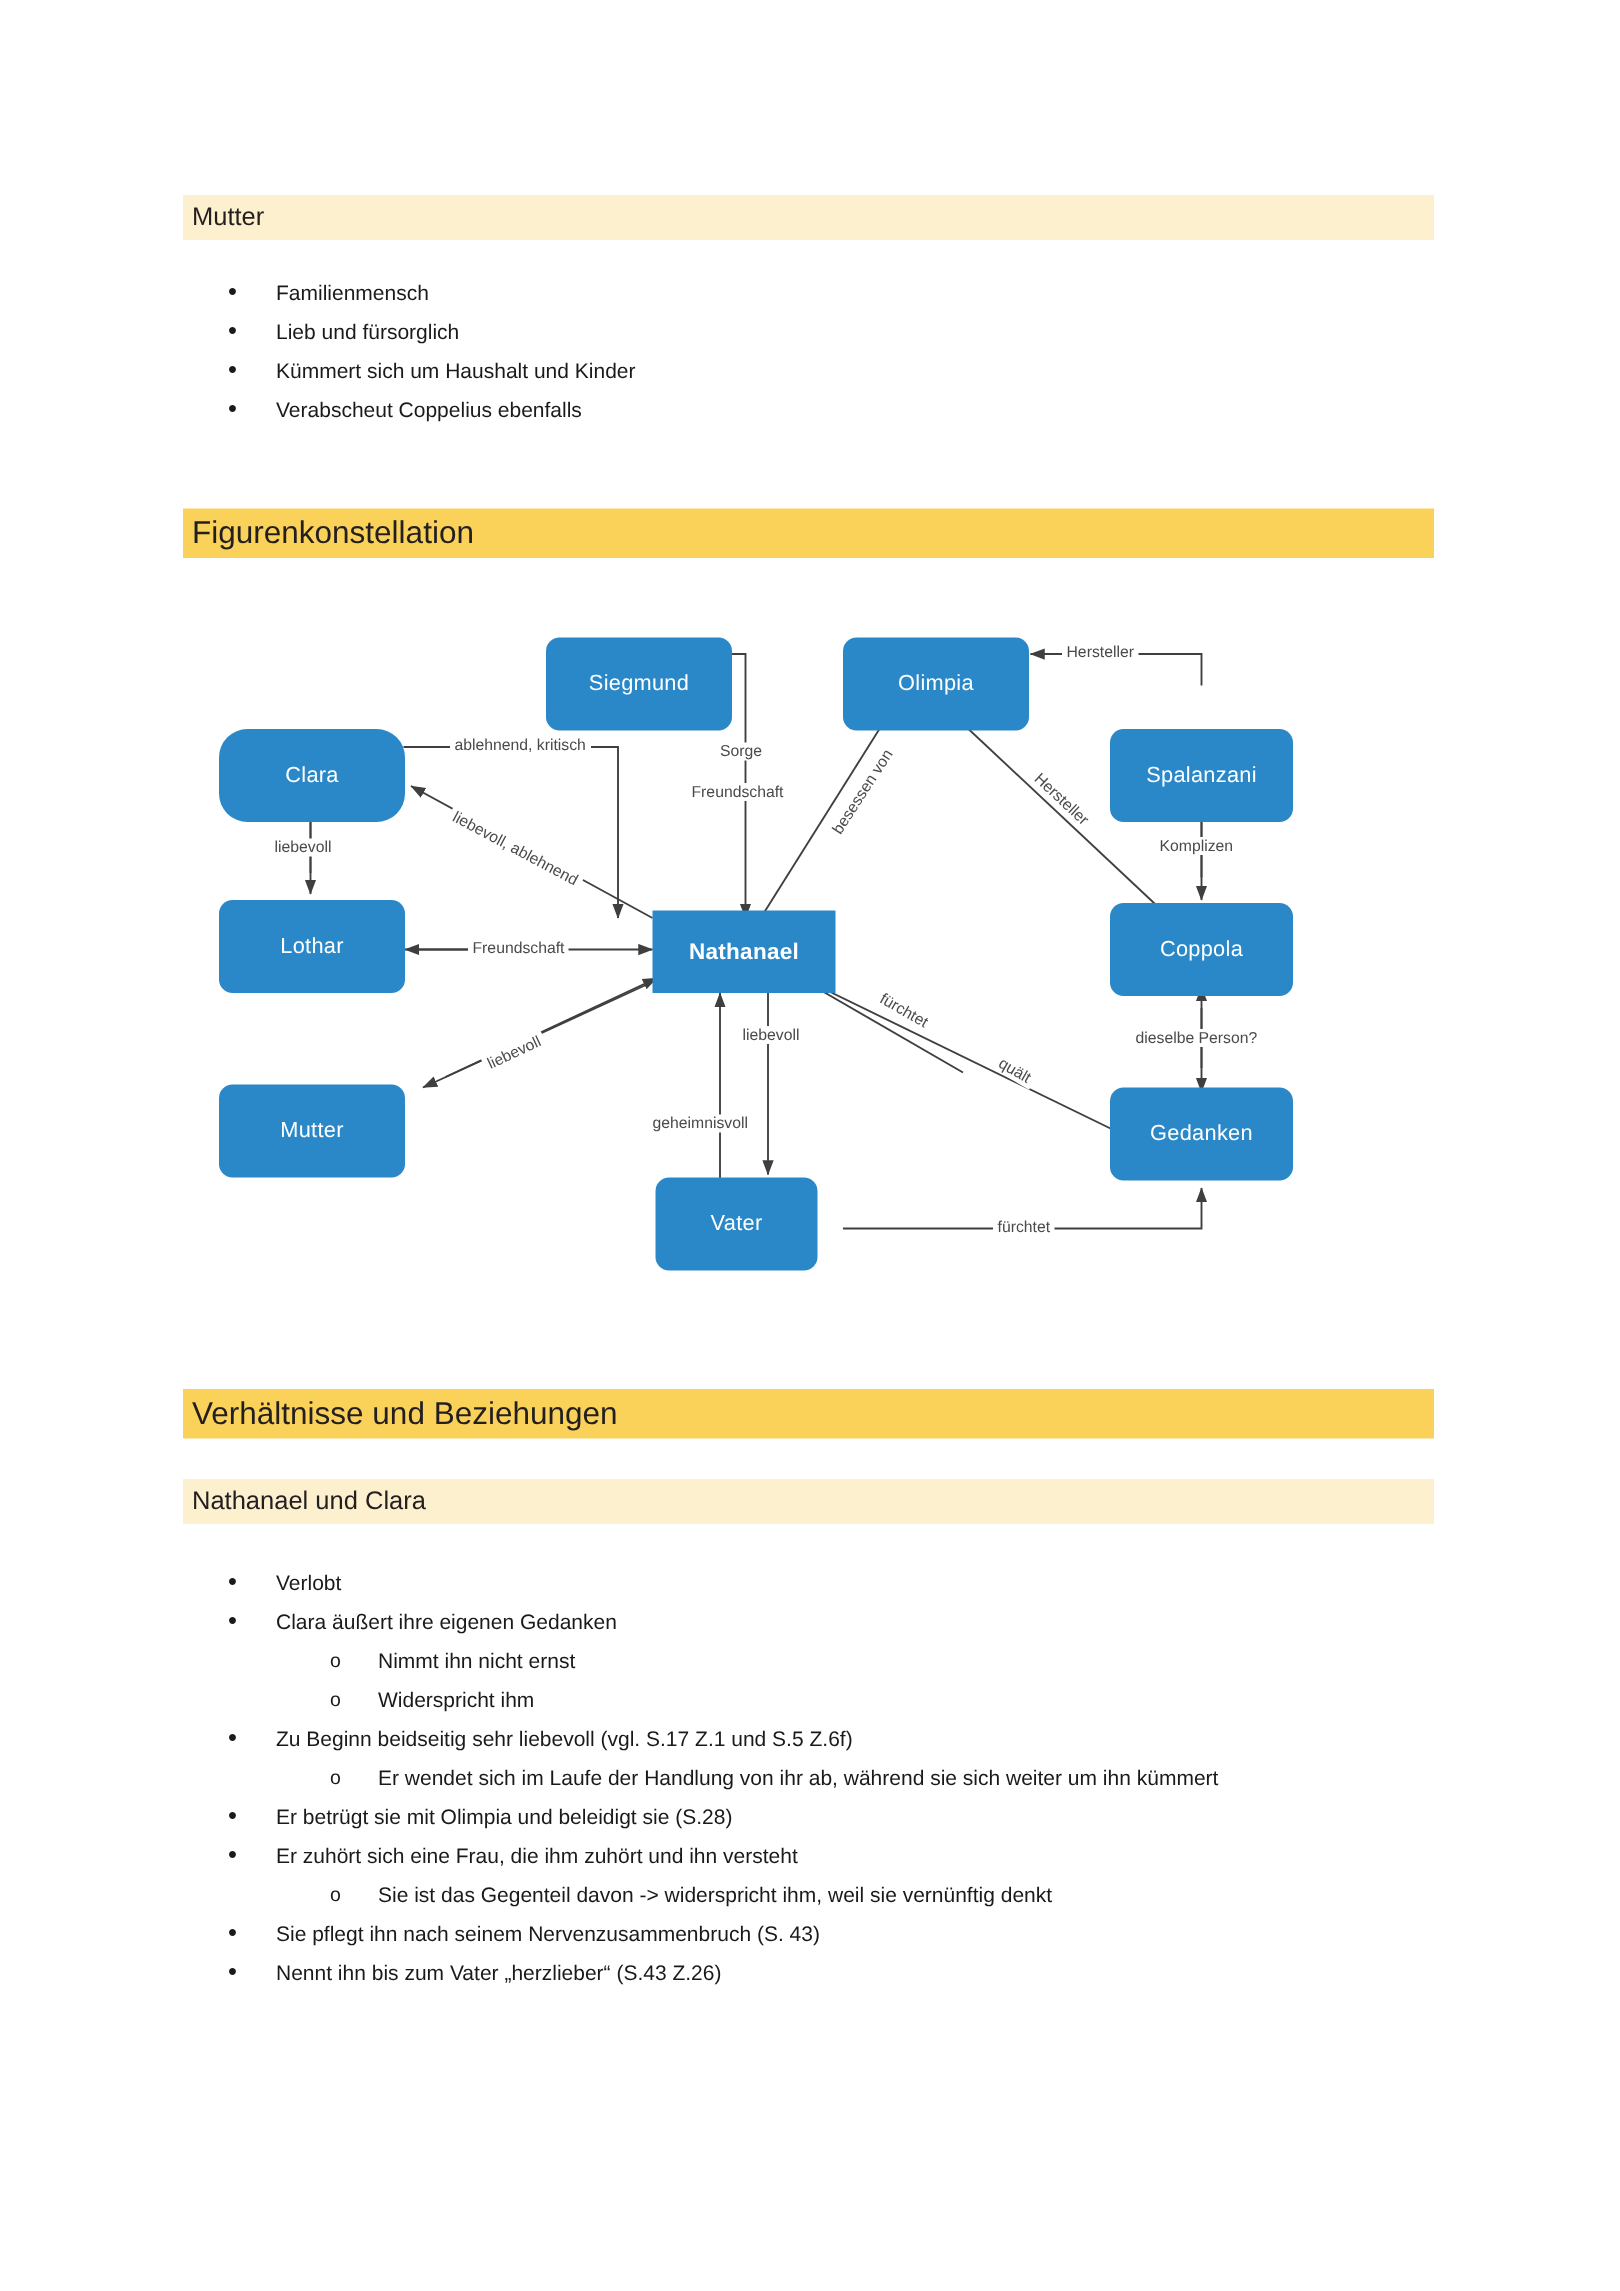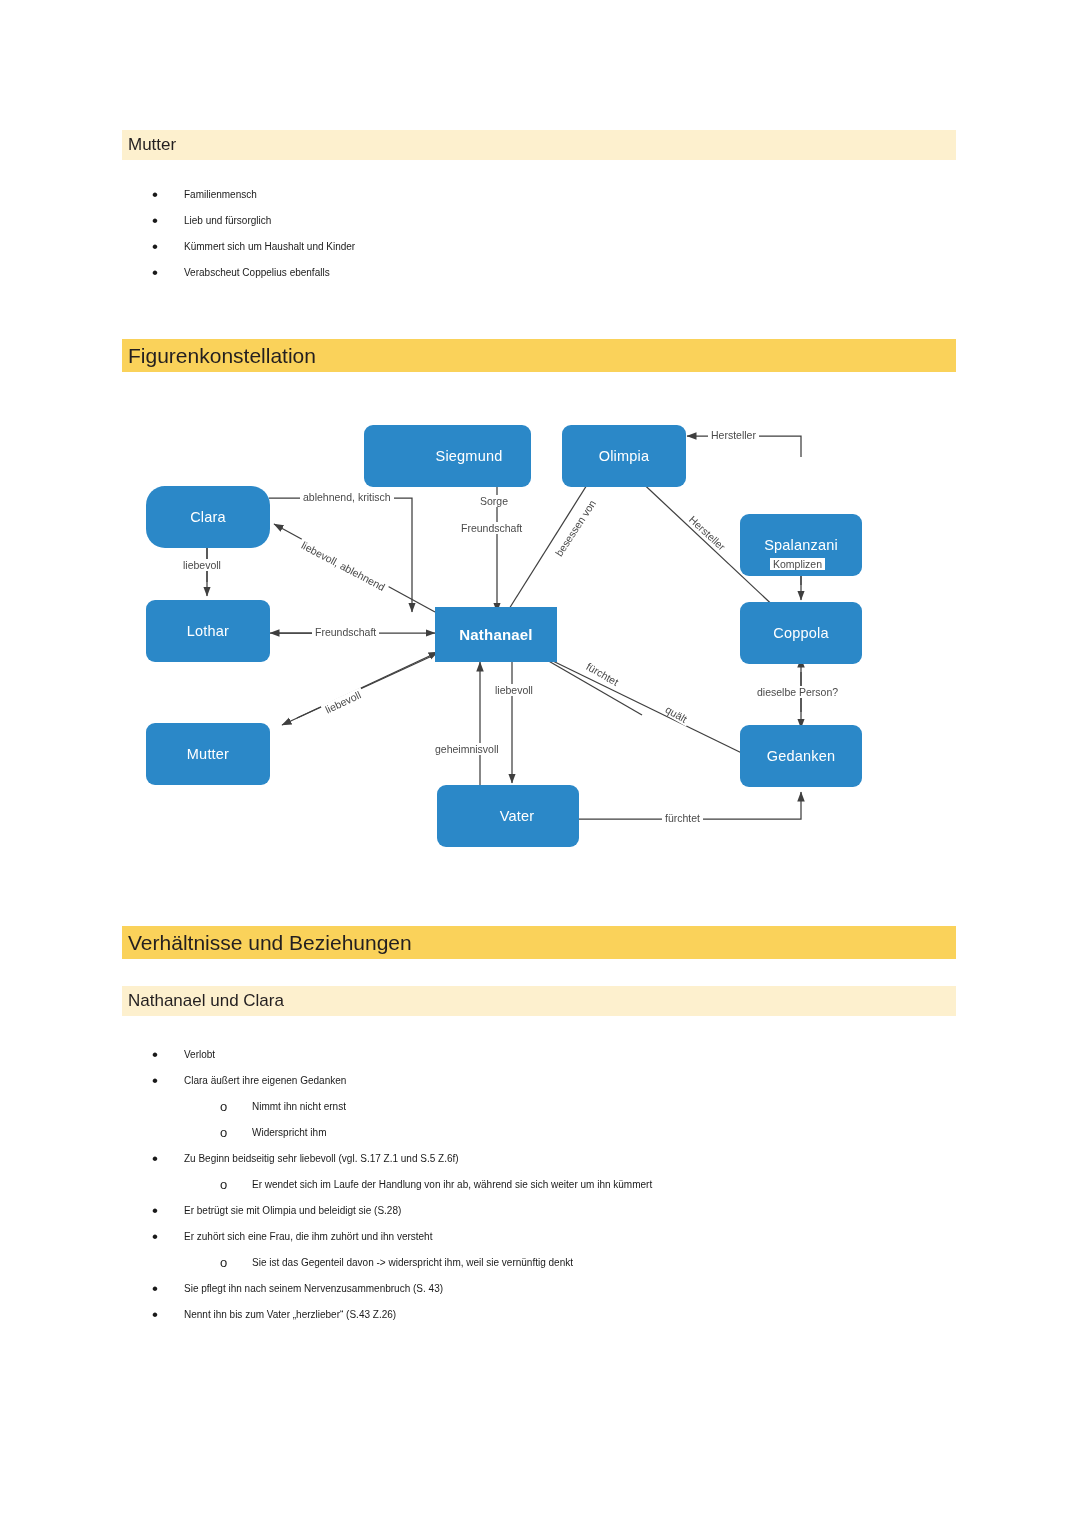--- a/index.html
+++ b/index.html
@@ -65,21 +65,21 @@
   .b-mark {
     width: 32px;
     flex: 0 0 32px;
     font-size: 15px;
     color: #1a1a1a;
     line-height: 26px;
   }
   .b-mark-dot { font-size: 17px; }
   .b-mark-o  { font-size: 13px; }
   .b-text {
-    font-size: 10px;
+    font-size: 14px;
     color: #1a1a1a;
     line-height: 26px;
     white-space: nowrap;
     text-align: center;
   }
 
   
   .diagram {
     position: absolute;
     left: 122px;
@@ -192,30 +192,30 @@
         <path d="M 398,245 L 630,358" marker-end="url(#ah)"></path>
 
         <path d="M 358,388 L 358,262" marker-end="url(#ah)"></path>
 
         <path d="M 390,258 L 390,383" marker-end="url(#ah)"></path>
 
         <path d="M 440,419 L 679,419 L 679,392" marker-end="url(#ah)"></path>
       </g>
     </svg>
 
-    <div class="node" style="left:242px; top:25px;  width:124px; height:62px;padding-left:43px;">Siegmund</div>
+    <div class="node" style="left:242px; top:25px;  width:124px; height:62px;">Siegmund</div>
     <div class="node" style="left:440px; top:25px;  width:124px; height:62px;">Olimpia</div>
-    <div class="node" style="left:618px; top:86px;  width:122px; height:62px;margin-top:28px;">Spalanzani</div>
+    <div class="node" style="left:618px; top:86px;  width:122px; height:62px;">Spalanzani</div>
     <div class="node" style="left:24px;  top:86px;  width:124px; height:62px;border-radius:19px;">Clara</div>
     <div class="node" style="left:24px;  top:200px; width:124px; height:62px;">Lothar</div>
     <div class="node" style="left:24px;  top:323px; width:124px; height:62px;">Mutter</div>
     <div class="node center" style="left:313px; top:207px; width:122px; height:55px;">Nathanael</div>
     <div class="node" style="left:618px; top:202px; width:122px; height:62px;">Coppola</div>
     <div class="node" style="left:618px; top:325px; width:122px; height:62px;">Gedanken</div>
-    <div class="node" style="left:315px; top:385px; width:124px; height:62px;padding-left:18px;">Vater</div>
+    <div class="node" style="left:315px; top:385px; width:108px; height:62px;">Vater</div>
 
     <div class="edge-label" style="left:586px; top:29px;">Hersteller</div>
     <div class="edge-label" style="left:355px; top:95px;">Sorge</div>
     <div class="edge-label" style="left:336px; top:122px;">Freundschaft</div>
     <div class="edge-label" style="left:178px; top:91px;">ablehnend, kritisch</div>
     <div class="edge-label" style="left:418px; top:122px; transform:rotate(-57deg);">besessen von</div>
     <div class="edge-label" style="left:560px; top:127px; transform:rotate(43deg);">Hersteller</div>
     <div class="edge-label" style="left:648px; top:158px;">Komplizen</div>
     <div class="edge-label" style="left:58px; top:159px;">liebevoll</div>
     <div class="edge-label" style="left:172px; top:160px; transform:rotate(28deg);">liebevoll, ablehnend</div>

